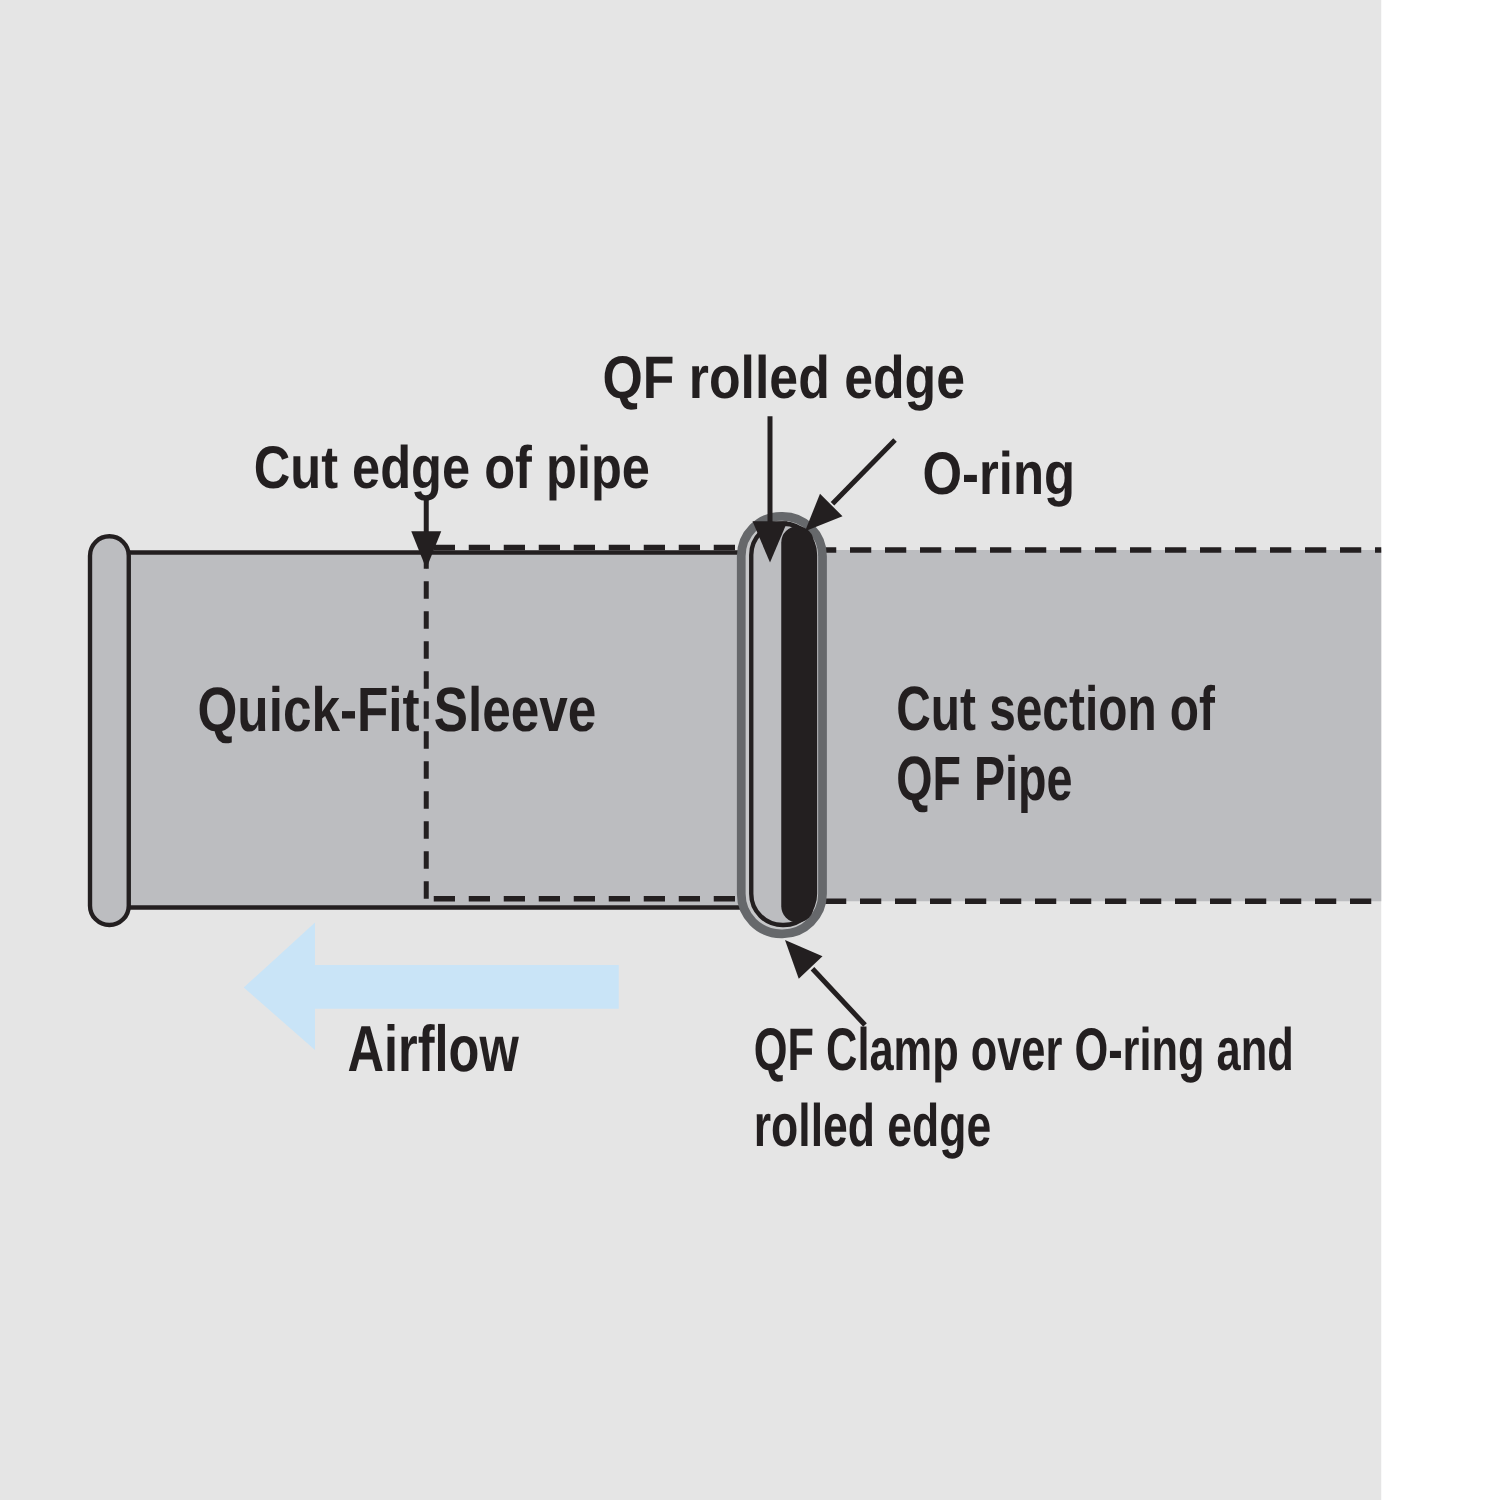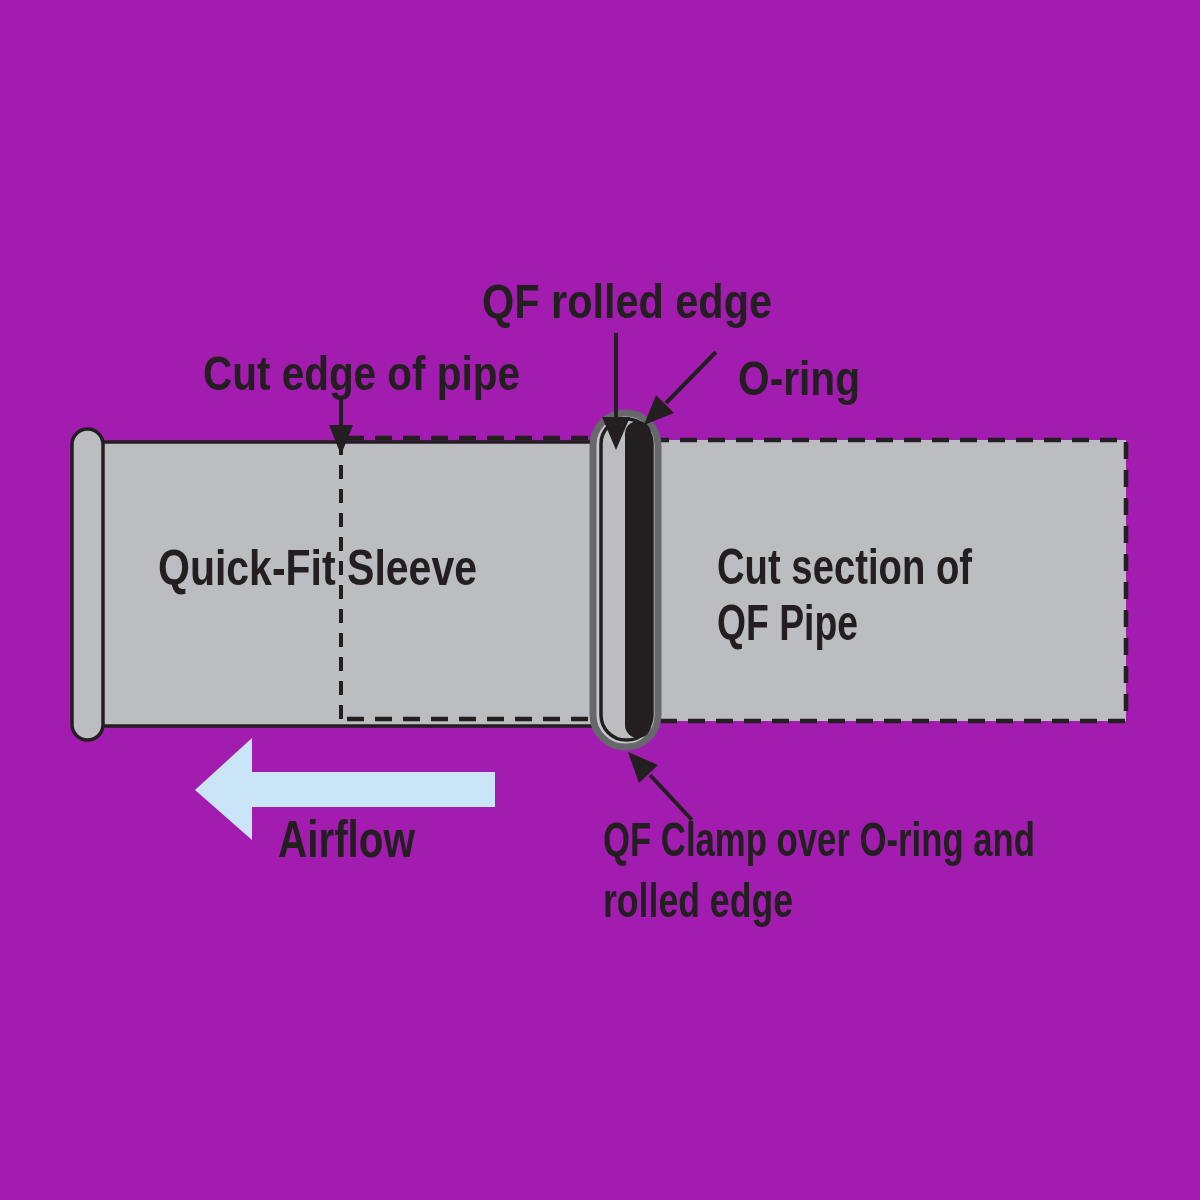--- a/index.html
+++ b/index.html
@@ -5,23 +5,23 @@
   html, body {
     margin: 0;
     padding: 0;
     background: #ffffff;
     width: 1200px;
     height: 1200px;
     font-family: "Liberation Sans", sans-serif;
   }
   .stage {
     position: relative;
-    width: 1200px;
+    width: 1105px;
     height: 1200px;
-    background: #a21caf;
+    background: #e5e5e5;
     overflow: hidden;
   }
   svg { display: block; }
   .diagram-label {
     font-family: "Liberation Sans", sans-serif;
     font-weight: bold;
     fill: #231f20;
   }
 </style>
 </head>

